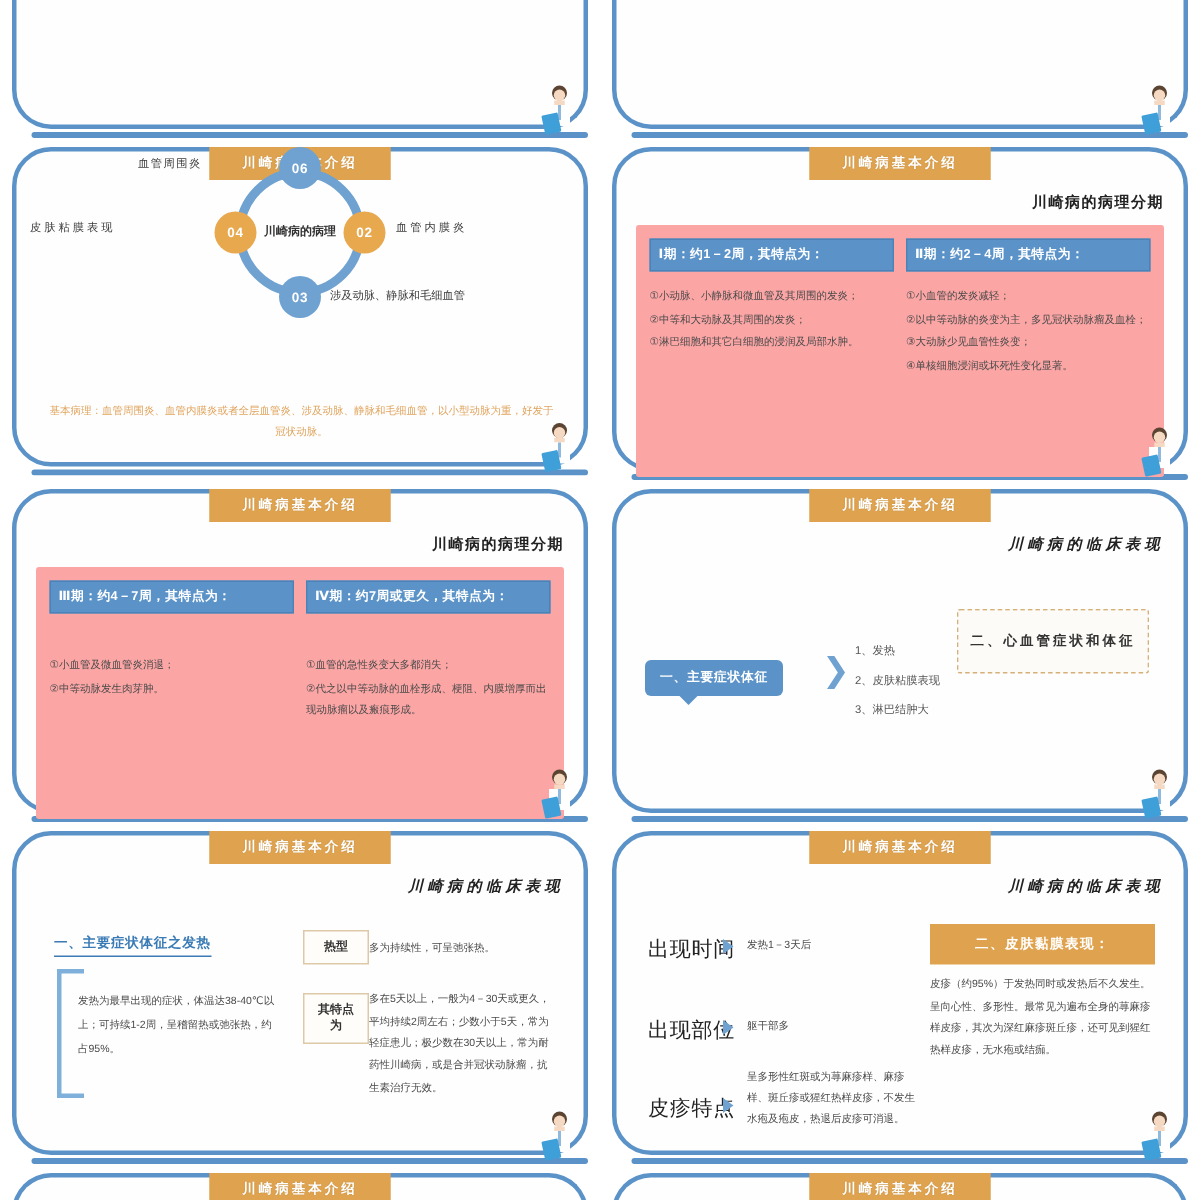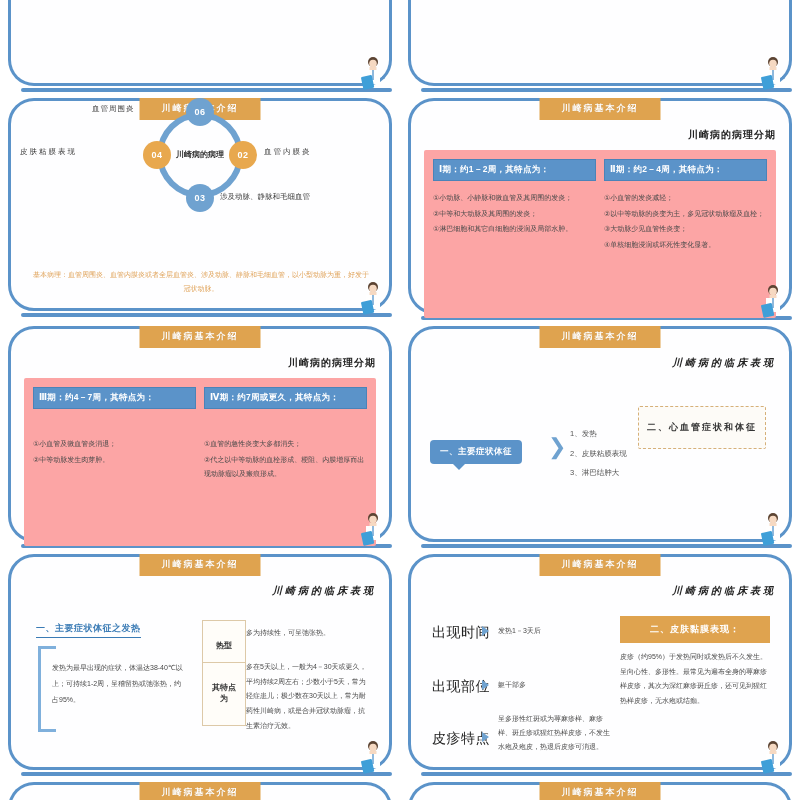--- a/index.html
+++ b/index.html
@@ -159,21 +159,21 @@
     color:#3a7bb5;border-bottom:1px solid #3a7bb5;padding-bottom:2px;
     letter-spacing:.5px;
   }
   .lbracket{position:absolute;left:14px;top:34px;width:3px;height:86px;background:#7fb0dc;}
   .lbracket:before{content:"";position:absolute;left:0;top:0;width:18px;height:3px;background:#7fb0dc;}
   .lbracket:after{content:"";position:absolute;left:0;bottom:0;width:18px;height:3px;background:#7fb0dc;}
   .ftext{position:absolute;left:28px;top:48px;width:136px;font-size:7px;line-height:2.3;color:#4a4a4a;}
   .kbox{
     position:absolute;border:1px solid #ddc9a8;background:#fffdf9;
     font-size:8px;font-weight:bold;color:#333;text-align:center;
-    padding:20px 6px;line-height:1.35;
+    padding:5px 6px;line-height:1.35;
   }
   .kb1{left:178px;top:8px;width:30px;}
   .kb2{left:178px;top:50px;width:30px;}
   .kv{position:absolute;font-size:7px;line-height:2.1;color:#4a4a4a;}
   .kv1{left:222px;top:14px;right:6px;}
   .kv2{left:222px;top:48px;right:6px;}
 
   
   .s9{height:228px;}
   .rashwrap{position:relative;height:160px;margin-top:14px;}

